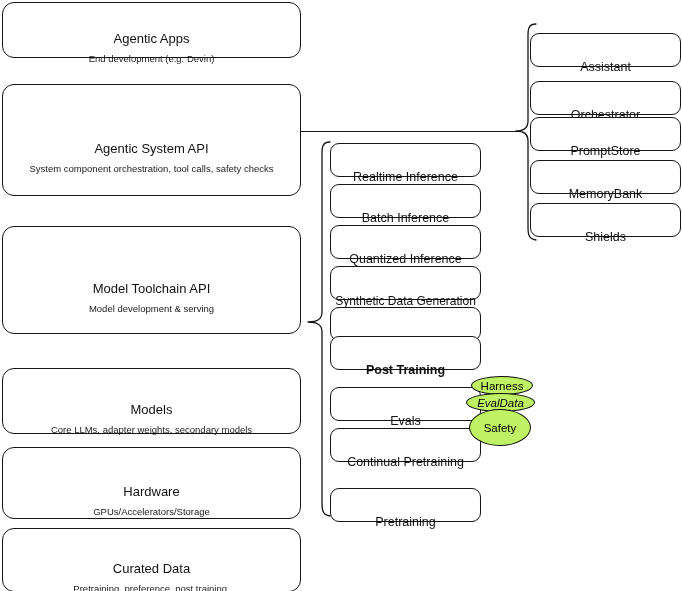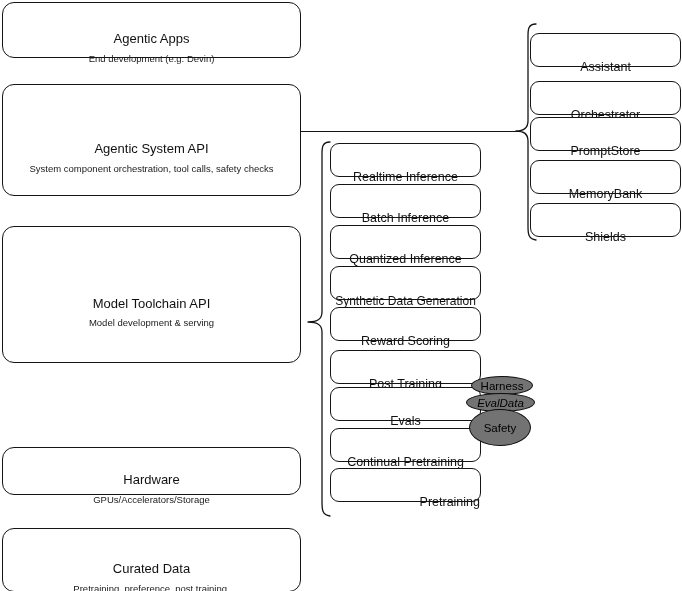--- a/index.html
+++ b/index.html
@@ -72,21 +72,21 @@
     width: 151px;
     height: 34px;
     border-radius: 9px;
   }
   .comp .title { font-size: 12.5px; }
 
   
   .tag {
     position: absolute;
     box-sizing: border-box;
-    background: #737373;
+    background: #bef264;
     border: 1.3px solid #0d0d0d;
     border-radius: 50% / 50%;
     display: flex;
     align-items: center;
     justify-content: center;
     font-size: 11.5px;
     color: #000000;
     white-space: nowrap;
     z-index: 6;
   }
@@ -118,27 +118,31 @@
   <div class="node layer" style="top:2px;  height:56px;">
     <div class="title">Agentic Apps</div>
     <div class="sub">End development (e.g. Devin)</div>
   </div>
 
   <div class="node layer" style="top:84px; height:112px;">
     <div class="title">Agentic System API</div>
     <div class="sub">System component orchestration, tool calls, safety checks</div>
   </div>
 
-  <div class="node layer" style="top:226px;height:137px;">
+  <div class="node layer" style="top:226px;height:108px;">
     <div class="title">Model Toolchain API</div>
     <div class="sub">Model development &amp; serving</div>
   </div>
 
-
-  <div class="node layer" style="top:447px;height:48px;">
+  <div class="node layer" style="top:368px;height:66px;">
+    <div class="title">Models</div>
+    <div class="sub">Core LLMs, adapter weights, secondary models</div>
+  </div>
+
+  <div class="node layer" style="top:447px;height:72px;">
     <div class="title">Hardware</div>
     <div class="sub">GPUs/Accelerators/Storage</div>
   </div>
 
   <div class="node layer" style="top:528px;height:64px;justify-content:center;">
     <div class="title">Curated Data</div>
     <div class="sub">Pretraining, preference, post training.</div>
   </div>
 
   <div class="hline" style="left:301px; top:131px; width:218px;"></div>
@@ -155,30 +159,30 @@
   </div>
   <div class="node cap" style="top:225px;">
     <div class="title">Quantized Inference</div>
   </div>
   <div class="node cap" style="top:266px;">
     <div class="title" style="font-size:12px;">Synthetic Data Generation</div>
   </div>
   <div class="node cap" style="top:307px;">
     <div class="title">Reward Scoring</div>
   </div>
-  <div class="node cap" style="top:350px;">
+  <div class="node cap" style="top:336px;font-weight:bold;">
     <div class="title">Post Training</div>
   </div>
   <div class="node cap" style="top:387px;">
     <div class="title">Evals</div>
   </div>
   <div class="node cap" style="top:428px;">
     <div class="title">Continual Pretraining</div>
   </div>
-  <div class="node cap" style="top:468px;align-items:flex-end;">
+  <div class="node cap" style="top:488px;">
     <div class="title">Pretraining</div>
   </div>
 
   <div class="tag" style="left:471px; top:376px; width:62px; height:19px;">
     <span>Harness</span>
   </div>
   <div class="tag" style="left:466px; top:393px; width:69px; height:19px;font-style:italic;">
     <span>EvalData</span>
   </div>
   <div class="tag" style="left:469px; top:409px; width:62px; height:37px;align-items:center;">

